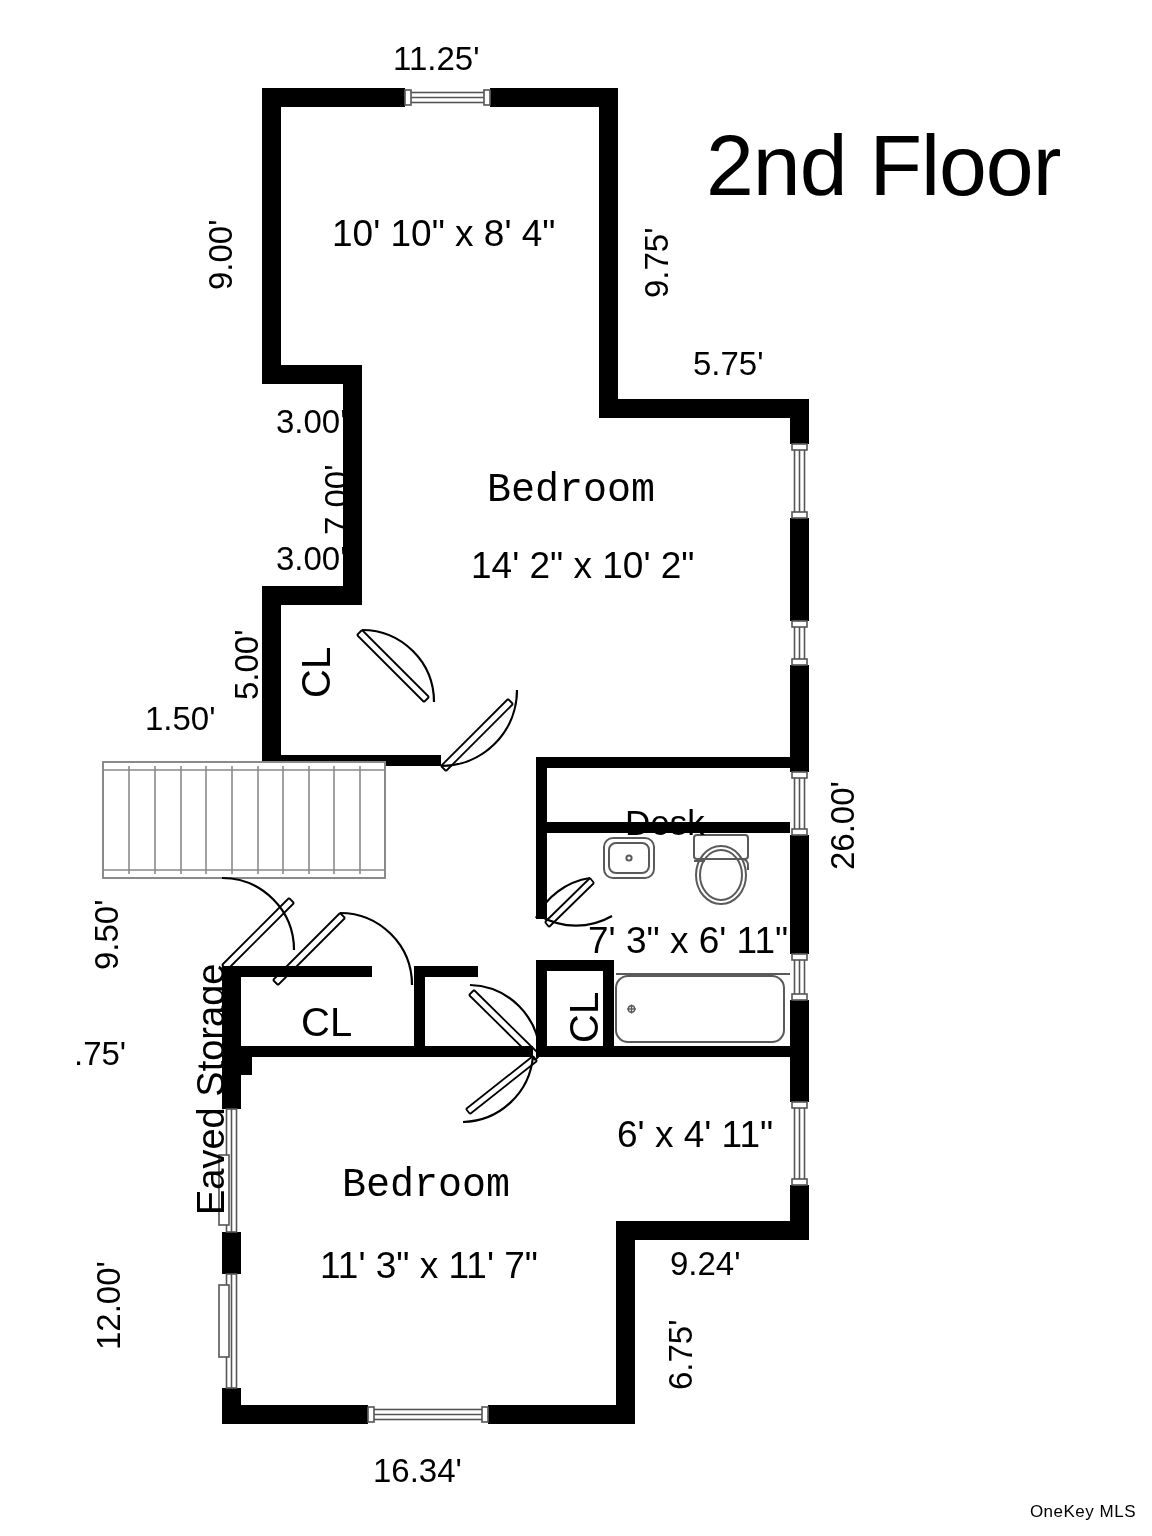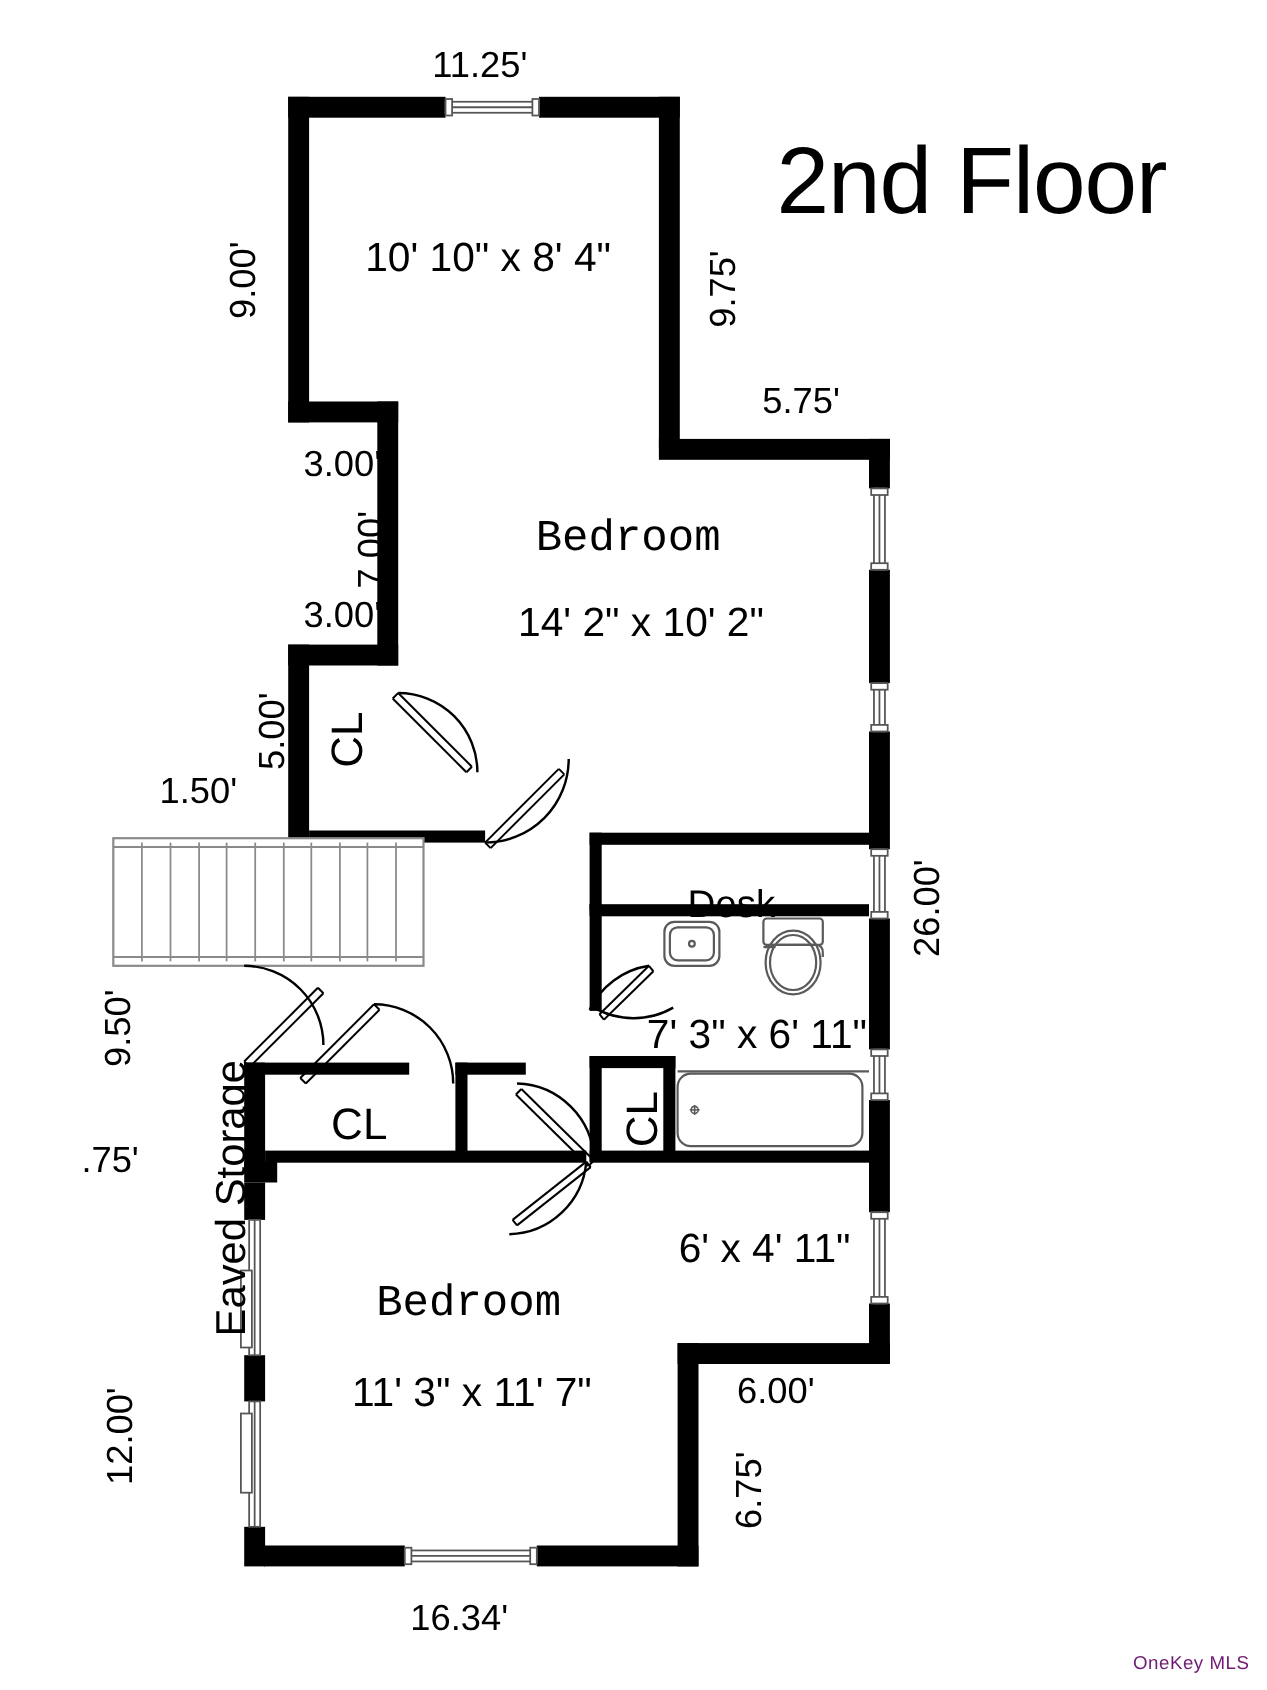--- a/index.html
+++ b/index.html
@@ -13,21 +13,21 @@
   #plan{position:absolute;left:0;top:0;width:1152px;height:1536px;}
   .lbl{position:absolute;white-space:nowrap;font-family:"Liberation Sans",sans-serif;color:#000;}
   .dim{font-size:33px;letter-spacing:0px;}
   .rot90{transform:rotate(-90deg);transform-origin:left top;}
   .roomname{font-size:40px;font-family:Liberation Mono, monospace;}
   .roomdim{font-size:37px;}
   .cl{font-size:40px;}
   .title{font-size:86px;letter-spacing:-1px;}
   .desk{font-size:35px;margin-top:28px;}
   .eaved{font-size:38px;}
-  .wm{position:absolute;right:16px;bottom:14px;font-size:17px;color:#701a75;
+  .wm{position:absolute;right:16px;bottom:14px;font-size:17px;color:#000000;
       font-family:"Liberation Sans",sans-serif;letter-spacing:.5px;}
 </style>
 </head>
 <body>
 
 <svg id="plan" viewBox="0 0 1152 1536" xmlns="http://www.w3.org/2000/svg">
 
   <g fill="#000000">
 
     <rect x="262" y="88" width="143" height="19"></rect>
@@ -274,18 +274,18 @@
 <div class="lbl eaved rot90" style="left:190px;top:1215px;">Eaved Storage</div>
 
 <div class="lbl cl" style="left:301px;top:1000px;">CL</div>
 <div class="lbl cl rot90" style="left:562px;top:1043px;">CL</div>
 
 <div class="lbl roomdim" style="left:617px;top:1114px;">6' x 4' 11"</div>
 
 <div class="lbl roomname" style="left:342px;top:1163px;">Bedroom</div>
 <div class="lbl roomdim" style="left:320px;top:1245px;">11' 3" x 11' 7"</div>
 
-<div class="lbl dim" style="left:670px;top:1245px;">6.00'</div>
+<div class="lbl dim" style="left:670px;top:1245px;">9.24'</div>
 <div class="lbl dim rot90" style="left:662px;top:1390px;">6.75'</div>
 
 <div class="lbl dim" style="left:373px;top:1452px;">16.34'</div>
 
 <div class="wm">OneKey MLS</div>
 
 </body></html>

